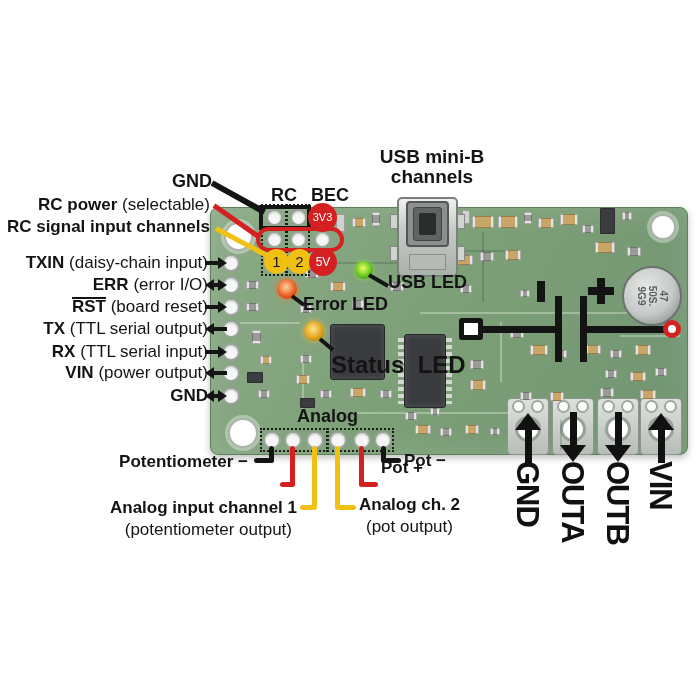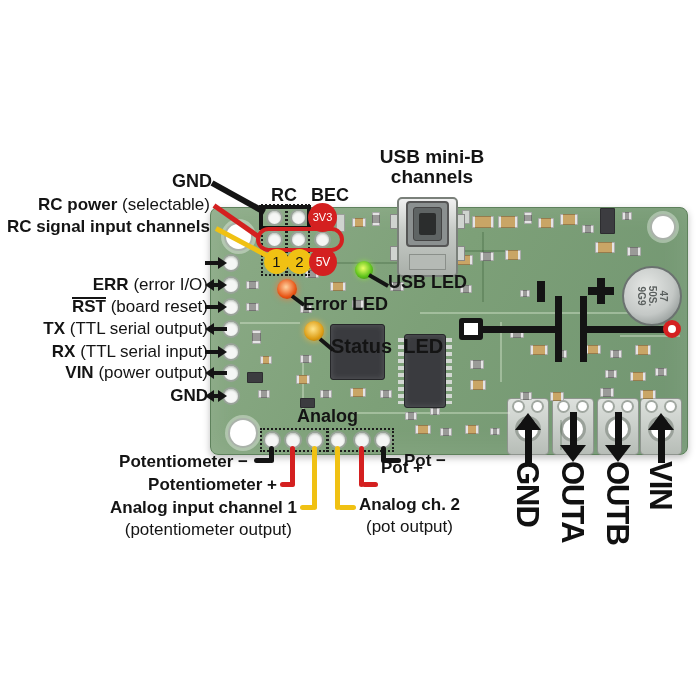--- a/index.html
+++ b/index.html
@@ -313,32 +313,32 @@
   <div class="lbl b z7" style="left:271px;top:186px;font-size:18px;">RC</div>
   <div class="lbl b z7" style="left:311px;top:186px;font-size:18px;">BEC</div>
 
   <div class="lbl b z7" style="left:367px;top:147px;width:130px;text-align:center;font-size:19px;line-height:20px;white-space:normal;">
     <span style="display:block">USB mini-B</span>
     <span style="display:block">channels</span>
   </div>
 
   <div class="lbl b z7" style="left:388px;top:273px;font-size:18px;">USB LED</div>
   <div class="lbl b z7" style="left:303px;top:295px;font-size:18px;">Error LED</div>
-  <div class="lbl b pre z7" style="left:331px;top:337px;font-size:20px;">Status  LED</div>
-
+  <div class="lbl b pre z7" style="left:331px;top:355px;font-size:24px;">Status  LED</div>
+
+  <div class="lbl r z7" style="right:492px;top:253px;"><span class="b">TXIN</span><span> (daisy-chain input)</span></div>
   <div class="lbl r z7" style="right:492px;top:275px;"><span class="b">ERR</span><span> (error I/O)</span></div>
   <div class="lbl r z7" style="right:492px;top:297px;"><span class="b ovl">RST</span><span> (board reset)</span></div>
   <div class="lbl r z7" style="right:492px;top:319px;"><span class="b">TX</span><span> (TTL serial output)</span></div>
   <div class="lbl r z7" style="right:492px;top:342px;"><span class="b">RX</span><span> (TTL serial input)</span></div>
   <div class="lbl r z7" style="right:492px;top:363px;"><span class="b">VIN</span><span> (power output)</span></div>
   <div class="lbl r z7" style="right:492px;top:386px;"><span class="b">GND</span><span></span></div>
 
   <div class="lbl b z7" style="left:297px;top:407px;font-size:18px;">Analog</div>
   <div class="lbl b r z7" style="right:452px;top:452px;">Potentiometer −</div>
-  <div class="lbl b r z7" style="right:423px;top:475px;">Potentiometer +</div>
   <div class="lbl b r z7" style="right:403px;top:498px;">Analog input channel 1</div>
   <div class="lbl r z7" style="right:408px;top:520px;">(potentiometer output)</div>
   <div class="lbl b z7" style="left:404px;top:451px;">Pot −</div>
   <div class="lbl b z7" style="left:381px;top:458px;">Pot +</div>
   <div class="lbl b z7" style="left:359px;top:495px;">Analog ch. 2</div>
   <div class="lbl z7" style="left:366px;top:517px;">(pot output)</div>
 
   <div class="vlabel z7" style="left:542px;top:461px;">GND</div>
   <div class="vlabel z7" style="left:587px;top:461px;">OUTA</div>
   <div class="vlabel z7" style="left:632px;top:461px;">OUTB</div>

